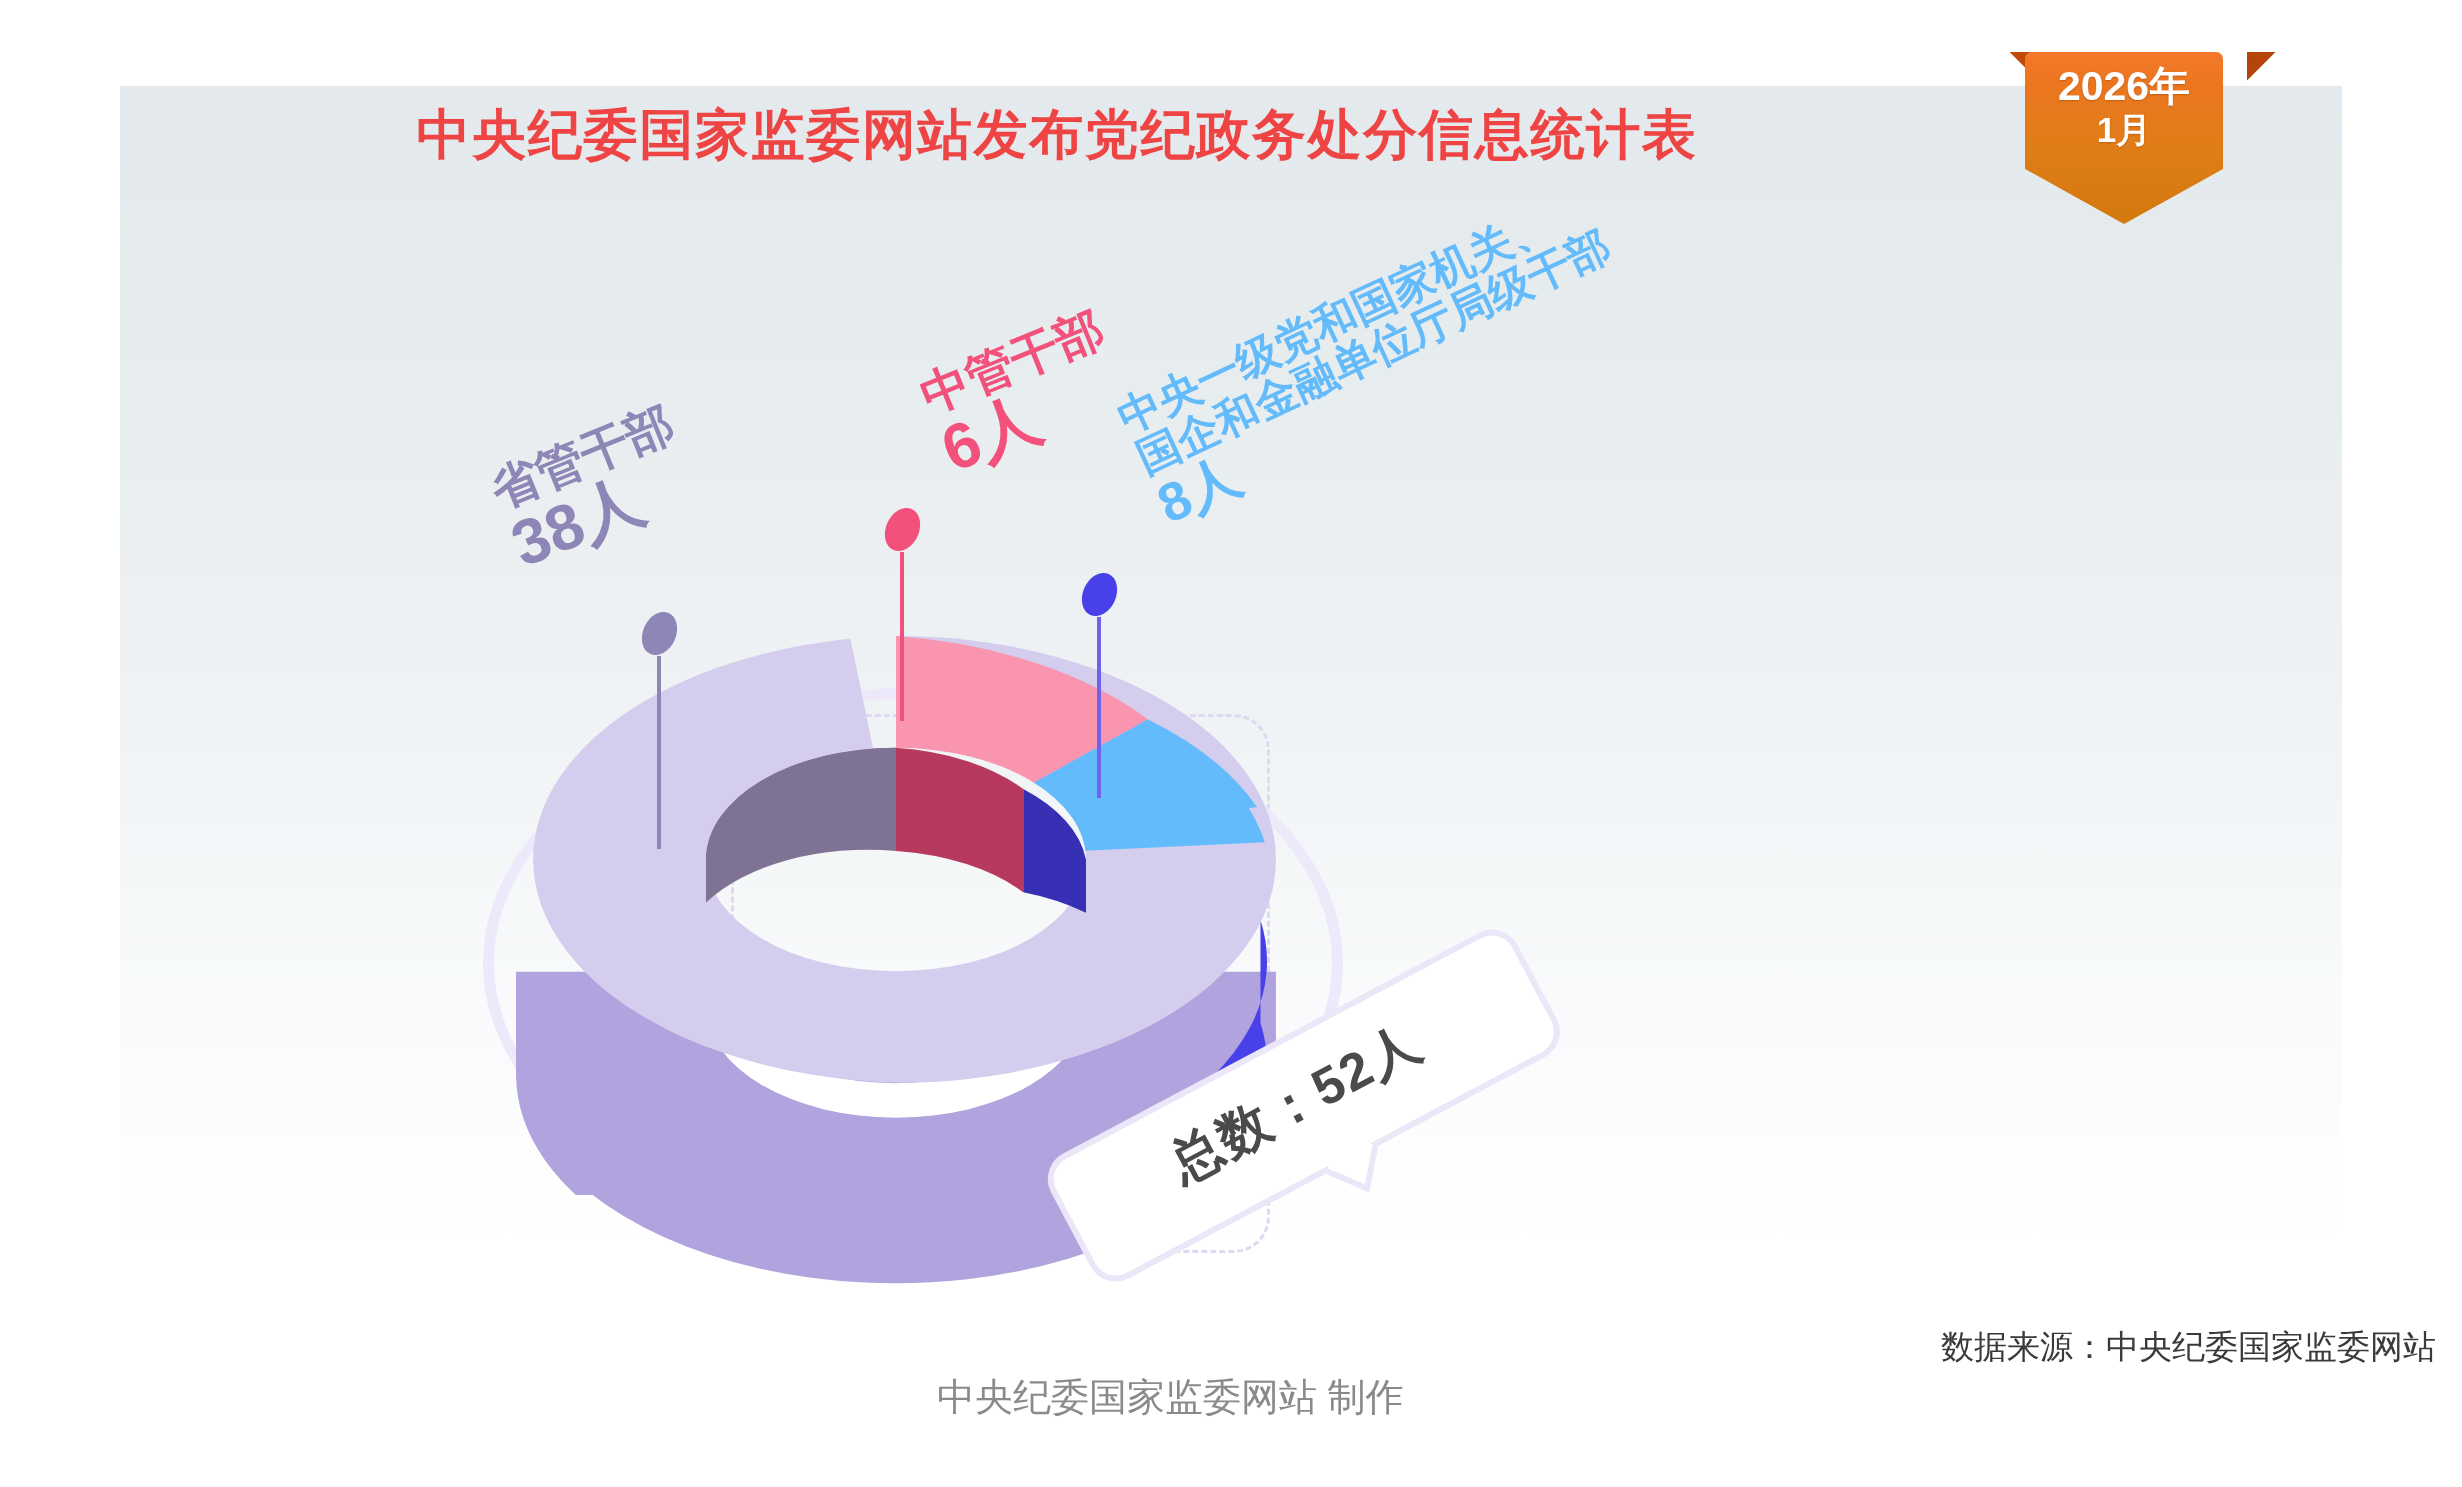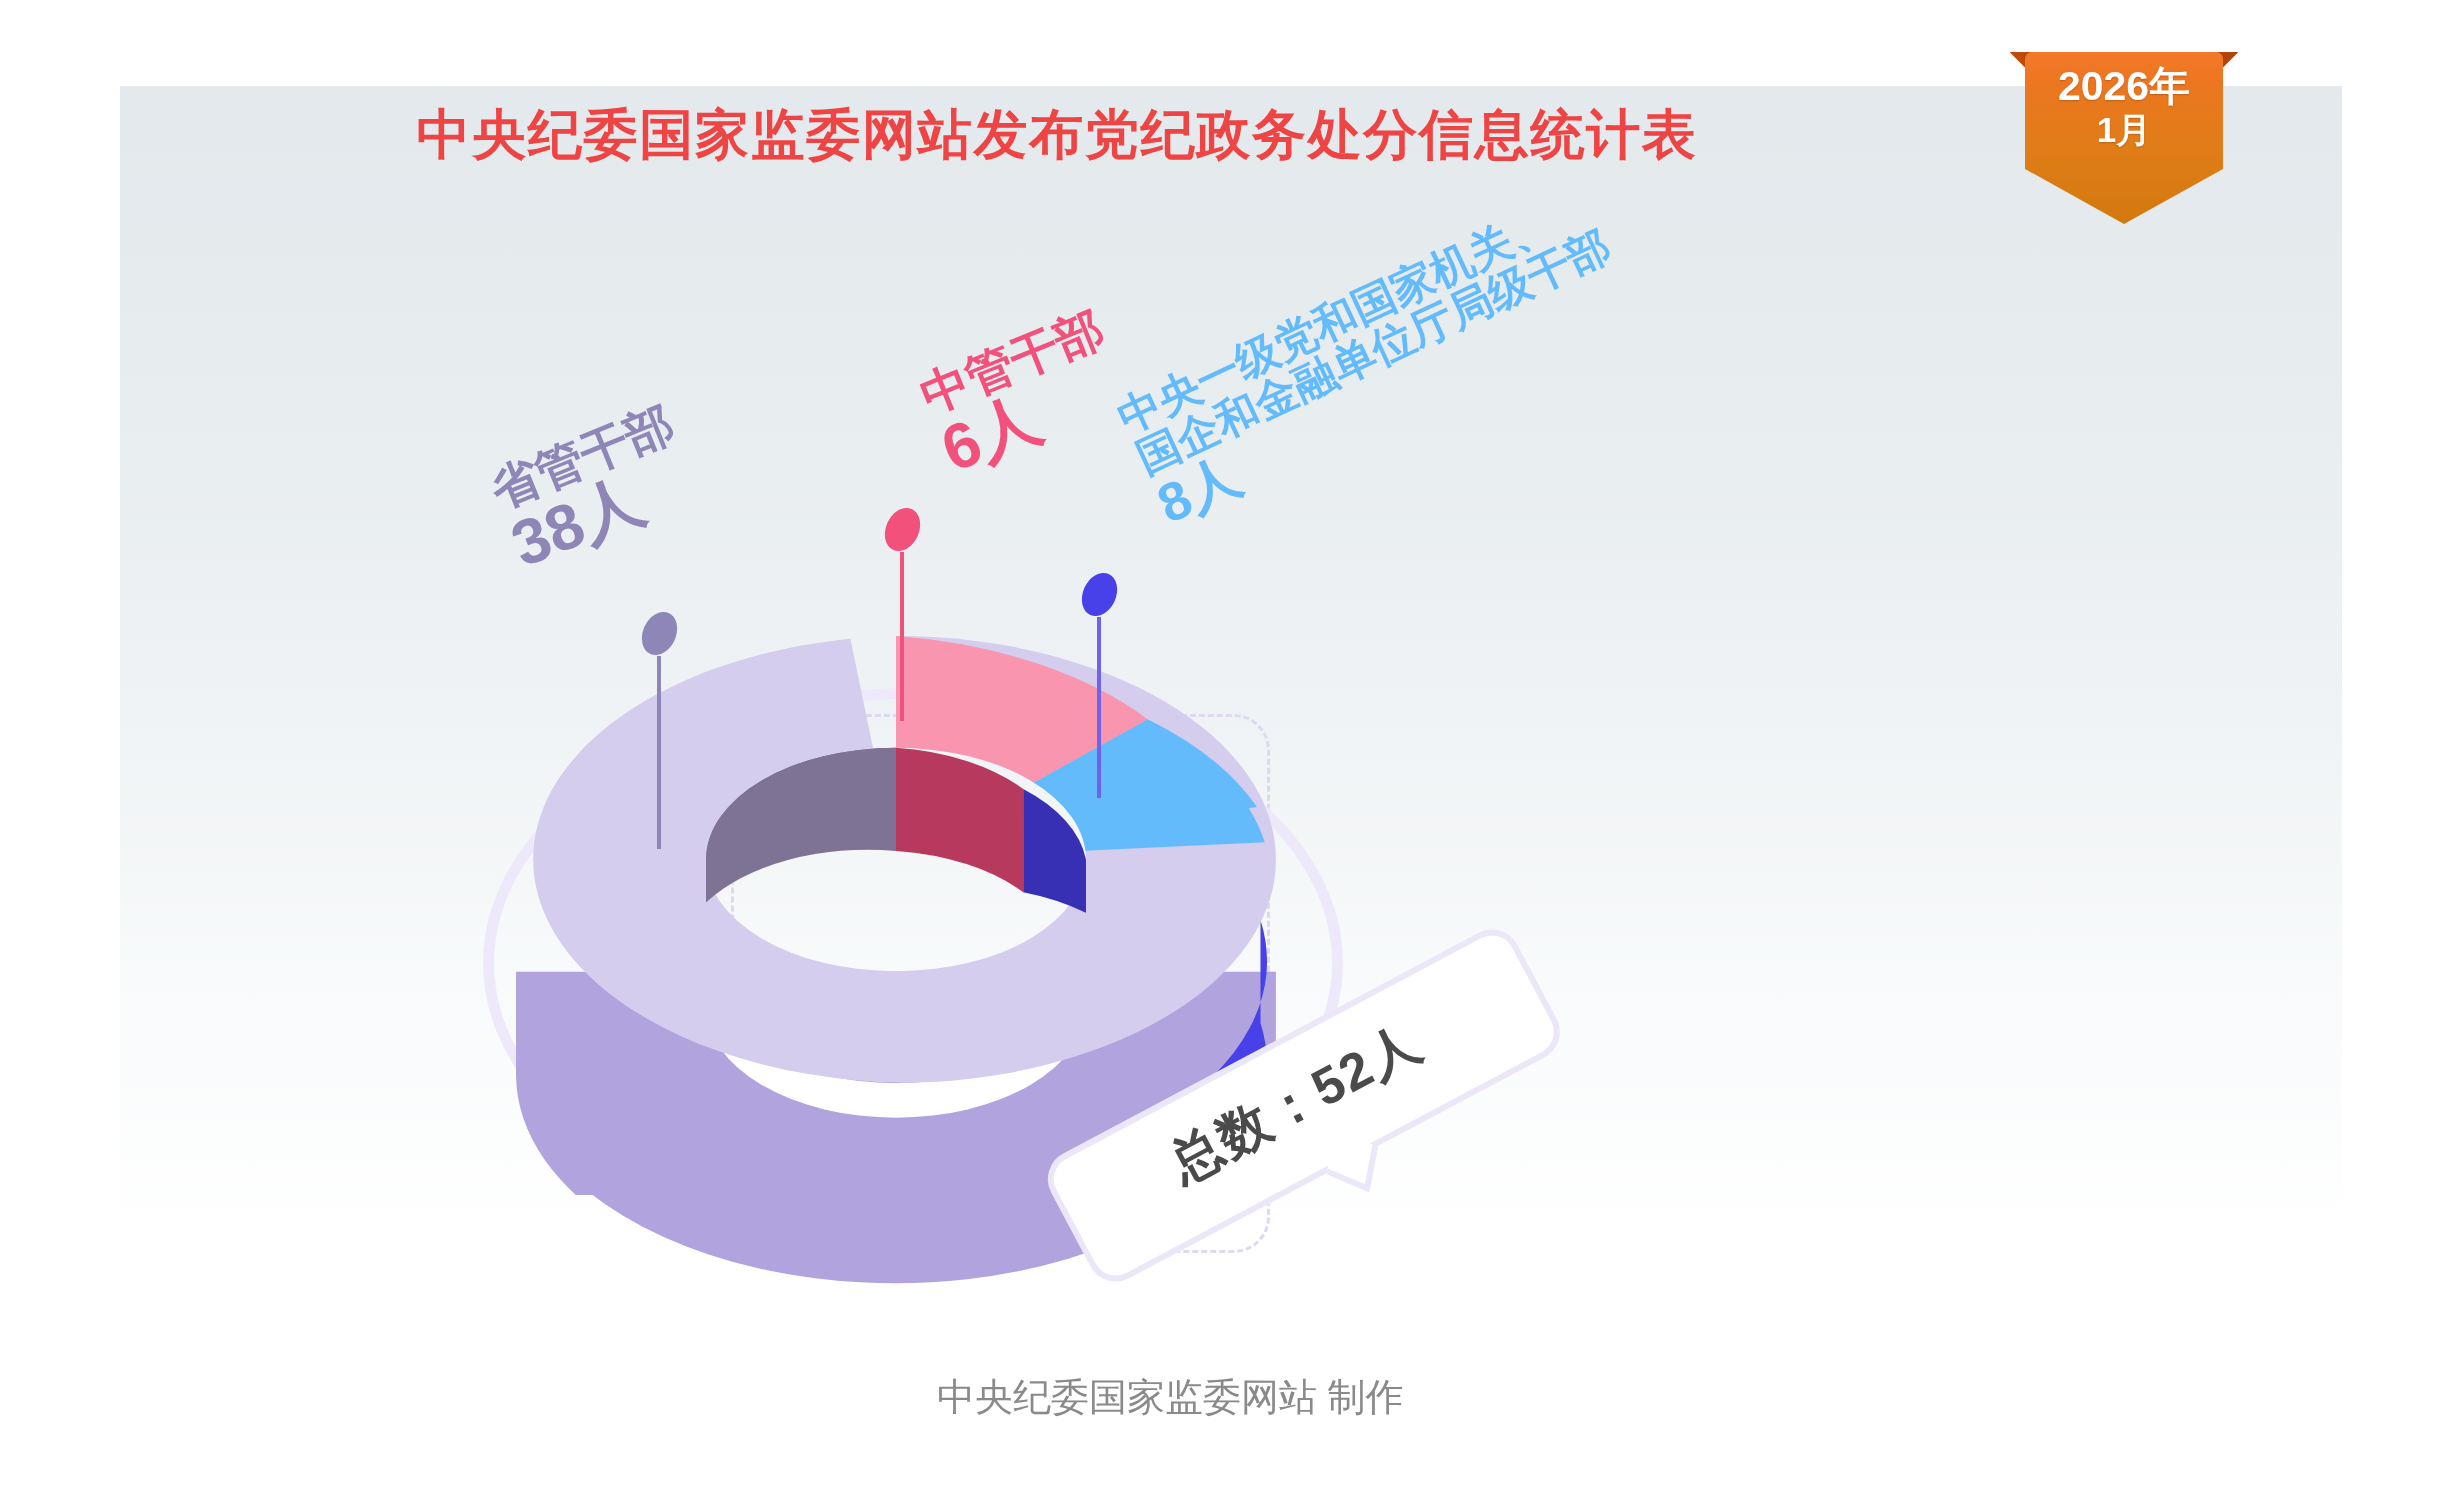--- a/index.html
+++ b/index.html
@@ -20,21 +20,21 @@
 
   
   .title{
     position:absolute;left:120px;top:96px;width:1874px;height:79px;
     display:flex;align-items:center;justify-content:center;
     font-size:54px;font-weight:bold;color:#ef4444;
     letter-spacing:1.7px;white-space:nowrap;
   }
 
   
-  .ribbon-wrap{position:absolute;left:2025px;top:52px;width:198px;height:181px;}
+  .ribbon-wrap{position:absolute;left:2025px;top:52px;width:198px;height:181px;padding-left:37px;}
   .ribbon-fold-l{
     position:absolute;left:-15.5px;top:0px;width:29px;height:29px;
     background:#c04a08;
     clip-path:polygon(100% 0,100% 100%,0 0);
   }
   .ribbon-fold-r{
     position:absolute;right:-15.5px;top:0px;width:29px;height:29px;
     background:#b4440a;
     clip-path:polygon(0 0,0 100%,100% 0);
   }
@@ -241,16 +241,17 @@
 
   <div class="bubble-wrap">
     <div class="bubble"></div>
     <div class="bubble-tail"></div>
     <div class="bubble-txt">总数：52人</div>
   </div>
 
   <div class="credit">中央纪委国家监委网站 制作</div>
 
   <div class="source">
+    <div>数据来源：中央纪委国家监委网站</div>
   </div>
 
 </div>
 
 
 </body></html>

